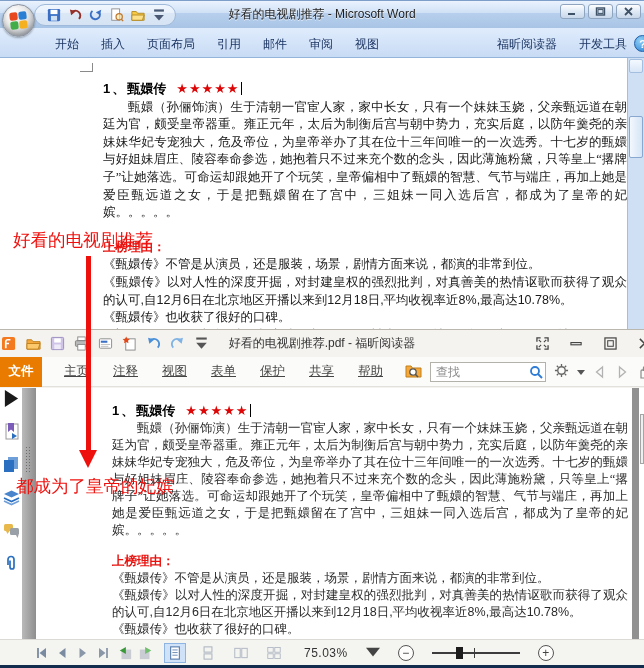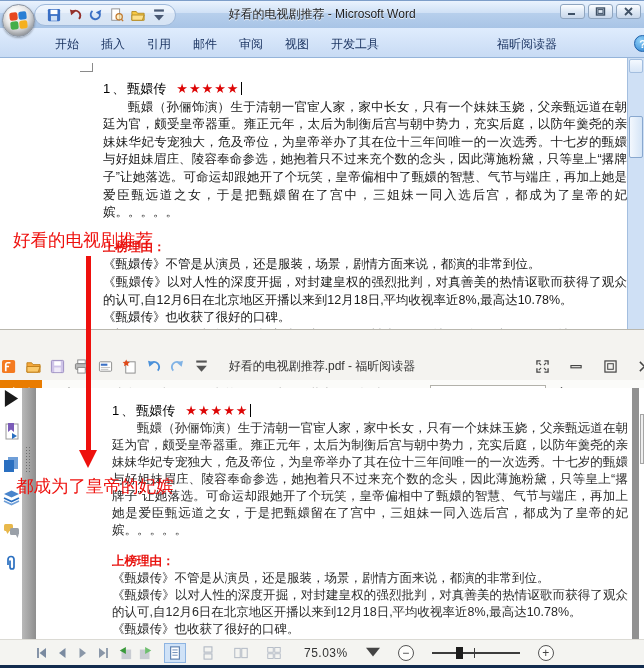--- a/index.html
+++ b/index.html
@@ -33,38 +33,38 @@
   .ribbon-tab { padding:4px 11px; white-space:nowrap; }
   .ribbon-tab.gap-before { margin-left:96px; }
   .help-btn { position:absolute; right:-7px; top:7px; width:17px; height:17px; border-radius:50%;
     background:radial-gradient(circle at 35% 30%, #8fd0f8, #2a7fd0); border:1px solid #1b5fa8;
     color:#fff; font-size:11px; font-weight:bold; text-align:center; line-height:16px; }
   .word-doc { position:absolute; left:0; top:58px; right:17px; bottom:0; background:#fff; overflow:hidden; }
   .corner-mark { position:absolute; left:80px; top:5px; width:13px; height:9px;
     border-right:1px solid #8a8a8a; border-bottom:1px solid #8a8a8a; }
   .doc-text { margin:22px 0 0 103px; width:524px; font-size:12.5px; line-height:17.6px;
     color:#191919; text-align:justify; }
-  .doc-heading { font-weight:normal; font-size:13px; color:#000; margin-bottom:1px; white-space:nowrap; }
+  .doc-heading { font-weight:bold; font-size:13px; color:#000; margin-bottom:1px; white-space:nowrap; }
   .doc-heading .num { letter-spacing:2px; }
   .doc-heading .stars { color:#dd0505; margin-left:10px; letter-spacing:1px; }
   .caret-bar { display:inline-block; width:1px; height:13px; background:#000; vertical-align:-2px; margin-left:1px; }
-  .synopsis { text-indent:2em; margin-bottom:17px; }
+  .synopsis { text-indent:2em; margin-bottom:17px;font-family:Liberation Serif, serif; }
   .reason-label { color:#e8130f; font-weight:bold; }
   .word-scrollbar { position:absolute; right:0; top:58px; bottom:0; width:17px;
     background:#cfe0f5; border-left:1px solid #a3bedf; }
   .ws-btn { margin:1px 1px; height:14px; background:linear-gradient(#f4f9ff,#d8e6f7);
     border:1px solid #a3bedf; border-radius:2px; }
   .ws-thumb { position:absolute; left:1px; right:1px; top:58px; height:42px;
     background:linear-gradient(90deg,#f3f8fe,#d4e4f6); border:1px solid #89a8cf; border-radius:2px; }
 
   
   .pdf-window { position:absolute; left:0; top:329px; width:644px; height:336px;
     background:#f4f3f0; border-top:1px solid #b9b7ae; }
   .pdf-titlebar { position:relative; height:27px; background:#f4f3f0; display:flex; align-items:center;
-    gap:9px; padding-left:2px; overflow:hidden;margin-top:23px; }
+    gap:9px; padding-left:2px; overflow:hidden; }
   .pdf-titlebar svg { width:15px; height:15px; display:block; }
   .pdf-title { position:absolute; left:160px; right:160px; top:0; height:27px; line-height:27px;
     text-align:center; font-size:12px; color:#333; white-space:nowrap; }
   .pdf-win-controls { position:absolute; right:0; top:0; height:27px; display:flex; align-items:center; gap:21px; }
   .pdf-win-controls svg { width:13px; height:13px; }
   .pdf-win-controls .cut { margin-right:-7px; }
   .pdf-tabrow { position:relative; height:30px; background:#fbfbf9; border-bottom:1px solid #e2e1dc;
     display:flex; align-items:center; font-size:12.5px; color:#454545; }
   .file-tab { width:42px; height:30px; background:#e97c00; color:#fff; font-weight:bold;
     display:flex; align-items:center; justify-content:center; }
@@ -189,26 +189,27 @@
           <svg viewBox="0 0 11 9">
             <path d="M2 1 L9 8 M9 1 L2 8" stroke="#3f5166" stroke-width="1.8"></path>
           </svg>
         </div>
     </div>
   </div>
 
   <div class="word-tabrow">
     <div class="ribbon-tab">开始</div>
     <div class="ribbon-tab">插入</div>
+    <div class="ribbon-tab">页面布局</div>
     <div class="ribbon-tab">引用</div>
     <div class="ribbon-tab">邮件</div>
     <div class="ribbon-tab">审阅</div>
     <div class="ribbon-tab">视图</div>
+    <div class="ribbon-tab gap-before">福昕阅读器</div>
     <div class="ribbon-tab">开发工具</div>
-    <div class="ribbon-tab gap-before">福昕阅读器</div>
     <div class="help-btn">?</div>
   </div>
 
   <div class="word-doc">
     <div class="corner-mark"></div>
     <div class="doc-text">
       <div class="doc-heading">
         <span class="num">1、</span><span>甄嬛传</span><span class="stars">★★★★★</span><span class="caret-bar"></span>
       </div>
       <p class="synopsis">甄嬛（孙俪饰演）生于清朝一官宦人家，家中长女，只有一个妹妹玉娆，父亲甄远道在朝廷为官，颇受皇帝器重。雍正元年，太后为制衡后宫与朝中势力，充实后庭，以防年羹尧的亲妹妹华妃专宠独大，危及帝位，为皇帝举办了其在位十三年间唯一的一次选秀。十七岁的甄嬛与好姐妹眉庄、陵容奉命参选，她抱着只不过来充个数的念头，因此薄施粉黛，只等皇上“撂牌子”让她落选。可命运却跟她开了个玩笑，皇帝偏相中了甄嬛的智慧、气节与端庄，再加上她是爱臣甄远道之女，于是把甄嬛留在了宫中，三姐妹一同入选后宫，都成为了皇帝的妃嫔。。。。。</p>

